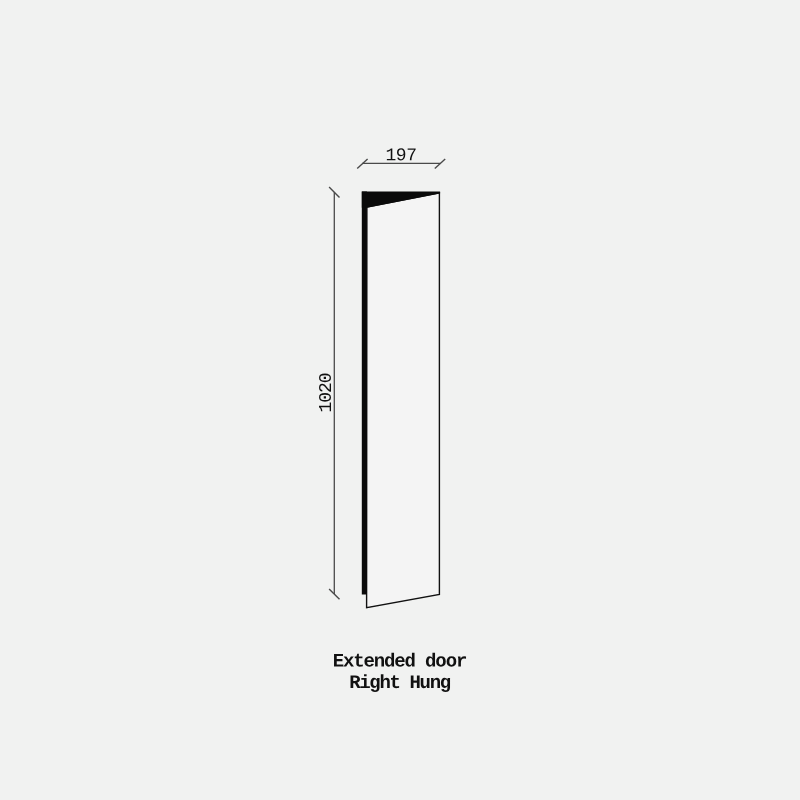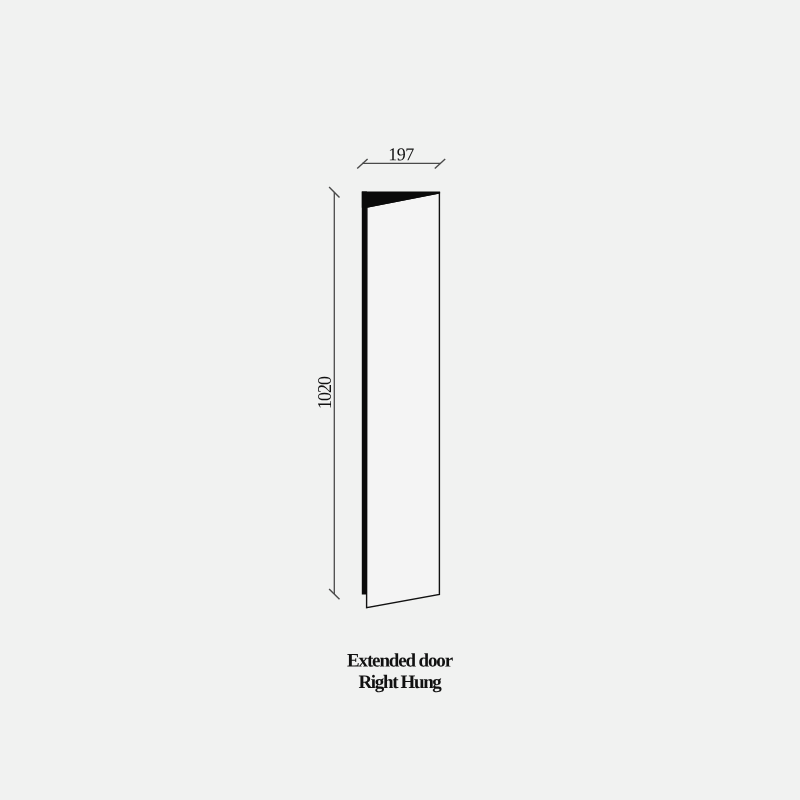--- a/index.html
+++ b/index.html
@@ -1,16 +1,16 @@
 <!DOCTYPE html>
 <html><head>
 <meta charset="utf-8">
 <style>
   html,body{margin:0;padding:0;background:#f1f2f1;}
-  .page{width:800px;height:766px;position:relative;font-family:Liberation Serif, serif;}
+  .page{width:800px;height:766px;position:relative;font-family:Liberation Mono, monospace;}
   svg{position:absolute;left:0;top:0;will-change:transform;}
 </style>
 </head>
 <body>
 <div class="page">
 <svg width="800" height="800" viewBox="0 0 800 800">
 
   <rect x="0" y="0" width="800" height="800" fill="#f1f2f1"></rect>
 
   <polygon points="366.9,207.1 439.4,192.9 439.4,594.4 366.6,607.6" fill="#f4f4f4" stroke="#111" stroke-width="1.4" stroke-linejoin="miter"></polygon>

